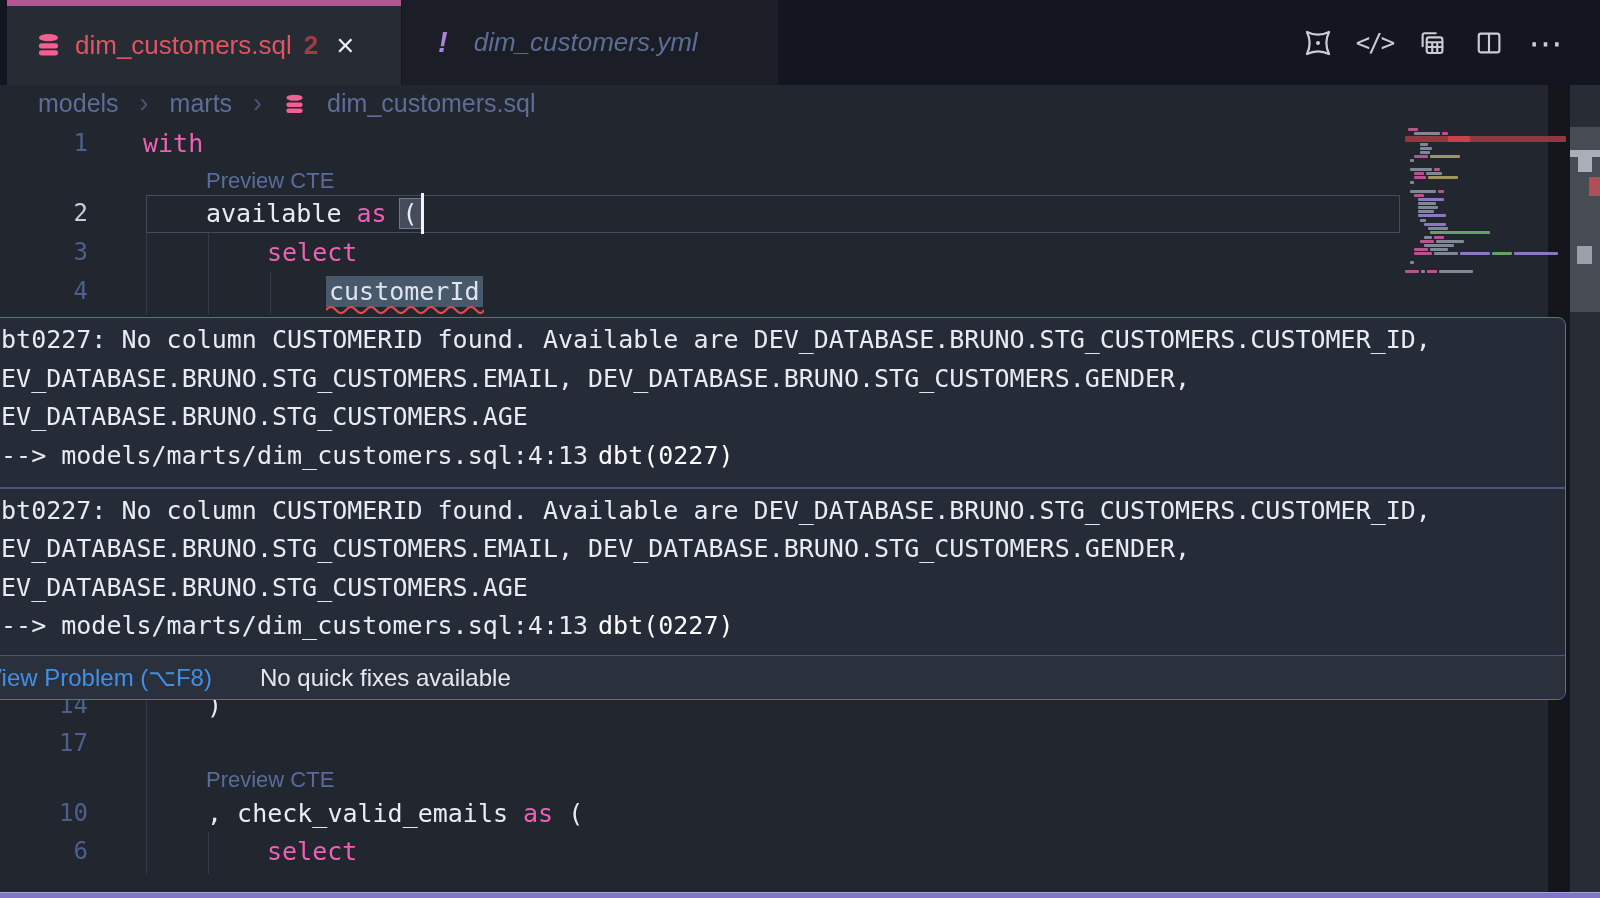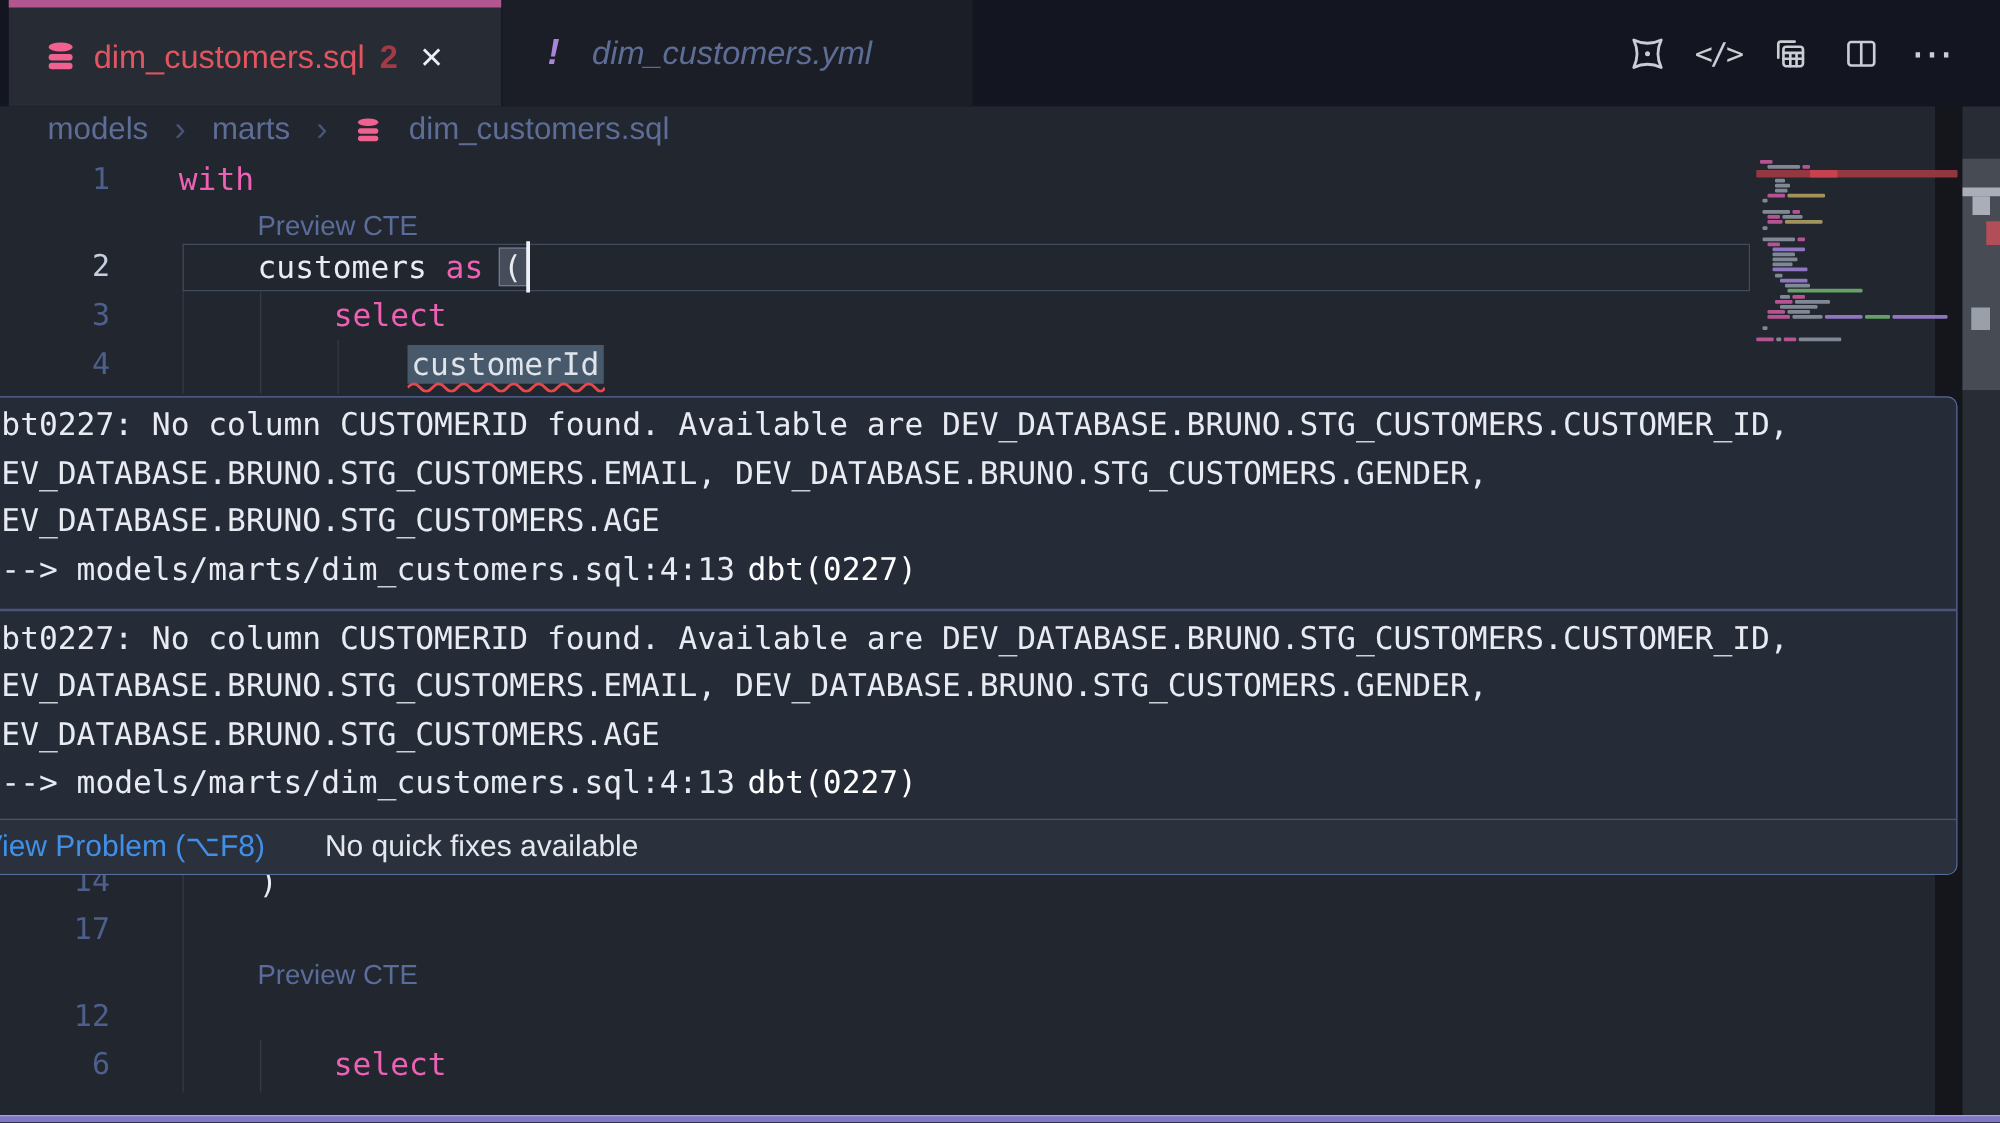--- a/index.html
+++ b/index.html
@@ -133,40 +133,41 @@
   <div class="iguide" style="left:146px; top:700px; height:174px;"></div>
   <div class="iguide" style="left:208px; top:832px; height:42px;"></div>
 
   <div class="lnum" style="top:124px;">1</div>
   <div class="crow" style="top:124px; left:143px;"><span class="kw">with</span></div>
 
   <div class="codelens" style="top:166px;">Preview CTE</div>
 
   <div class="curline-box"></div>
   <div class="lnum cur" style="top:194px;">2</div>
-  <div class="crow" style="top:194px; left:206px;"><span>customers</span><span class="kw sp15">as</span><span class="brkt">(</span></div>
+  <div class="crow" style="top:194px; left:206px;"><span>available</span><span class="kw sp15">as</span><span class="brkt">(</span></div>
   <div class="cursor"></div>
 
   <div class="lnum" style="top:233px;">3</div>
   <div class="crow" style="top:233px; left:267px;"><span class="kw">select</span></div>
 
   <div class="lnum" style="top:272px;">4</div>
   <div class="crow" style="top:272px; left:326px;"><span class="sel-ident">customerId</span></div>
   <svg class="squiggle" width="158" height="10">
     <path d="M0 6 Q5 0 10 6 T20 6 T30 6 T40 6 T50 6 T60 6 T70 6 T80 6 T90 6 T100 6 T110 6 T120 6 T130 6 T140 6 T150 6 T158 6" fill="none" stroke="#e5484d" stroke-width="2.2"></path>
   </svg>
 
   <div class="lnum" style="top:686px;">14</div>
   <div class="crow" style="top:686px; left:207px;"><span>)</span></div>
 
   <div class="lnum" style="top:724px;">17</div>
 
   <div class="codelens" style="top:765px;">Preview CTE</div>
 
-  <div class="lnum" style="top:794px;">12</div>
+  <div class="lnum" style="top:794px;">10</div>
+  <div class="crow" style="top:794px; left:207px;"><span>, check_valid_emails</span><span class="kw sp15">as</span><span class="sp15">(</span></div>
 
   <div class="lnum" style="top:832px;">6</div>
   <div class="crow" style="top:832px; left:267px;"><span class="kw">select</span></div>
 
   <div id="minimap">
       <div class="mmseg" style="left: 3px; top: 3px; width: 10px; height: 2.6px; background: rgb(199, 89, 158);"></div>
       <div class="mmseg" style="left: 9px; top: 7px; width: 26px; height: 2.6px; background: rgb(139, 147, 161);"></div>
       <div class="mmseg" style="left: 37px; top: 7px; width: 6px; height: 2.6px; background: rgb(199, 89, 158);"></div>
       <div class="mmseg" style="left: 15px; top: 18px; width: 8px; height: 2.6px; background: rgb(139, 147, 161);"></div>
       <div class="mmseg" style="left: 15px; top: 22px; width: 12px; height: 2.6px; background: rgb(139, 147, 161);"></div>

